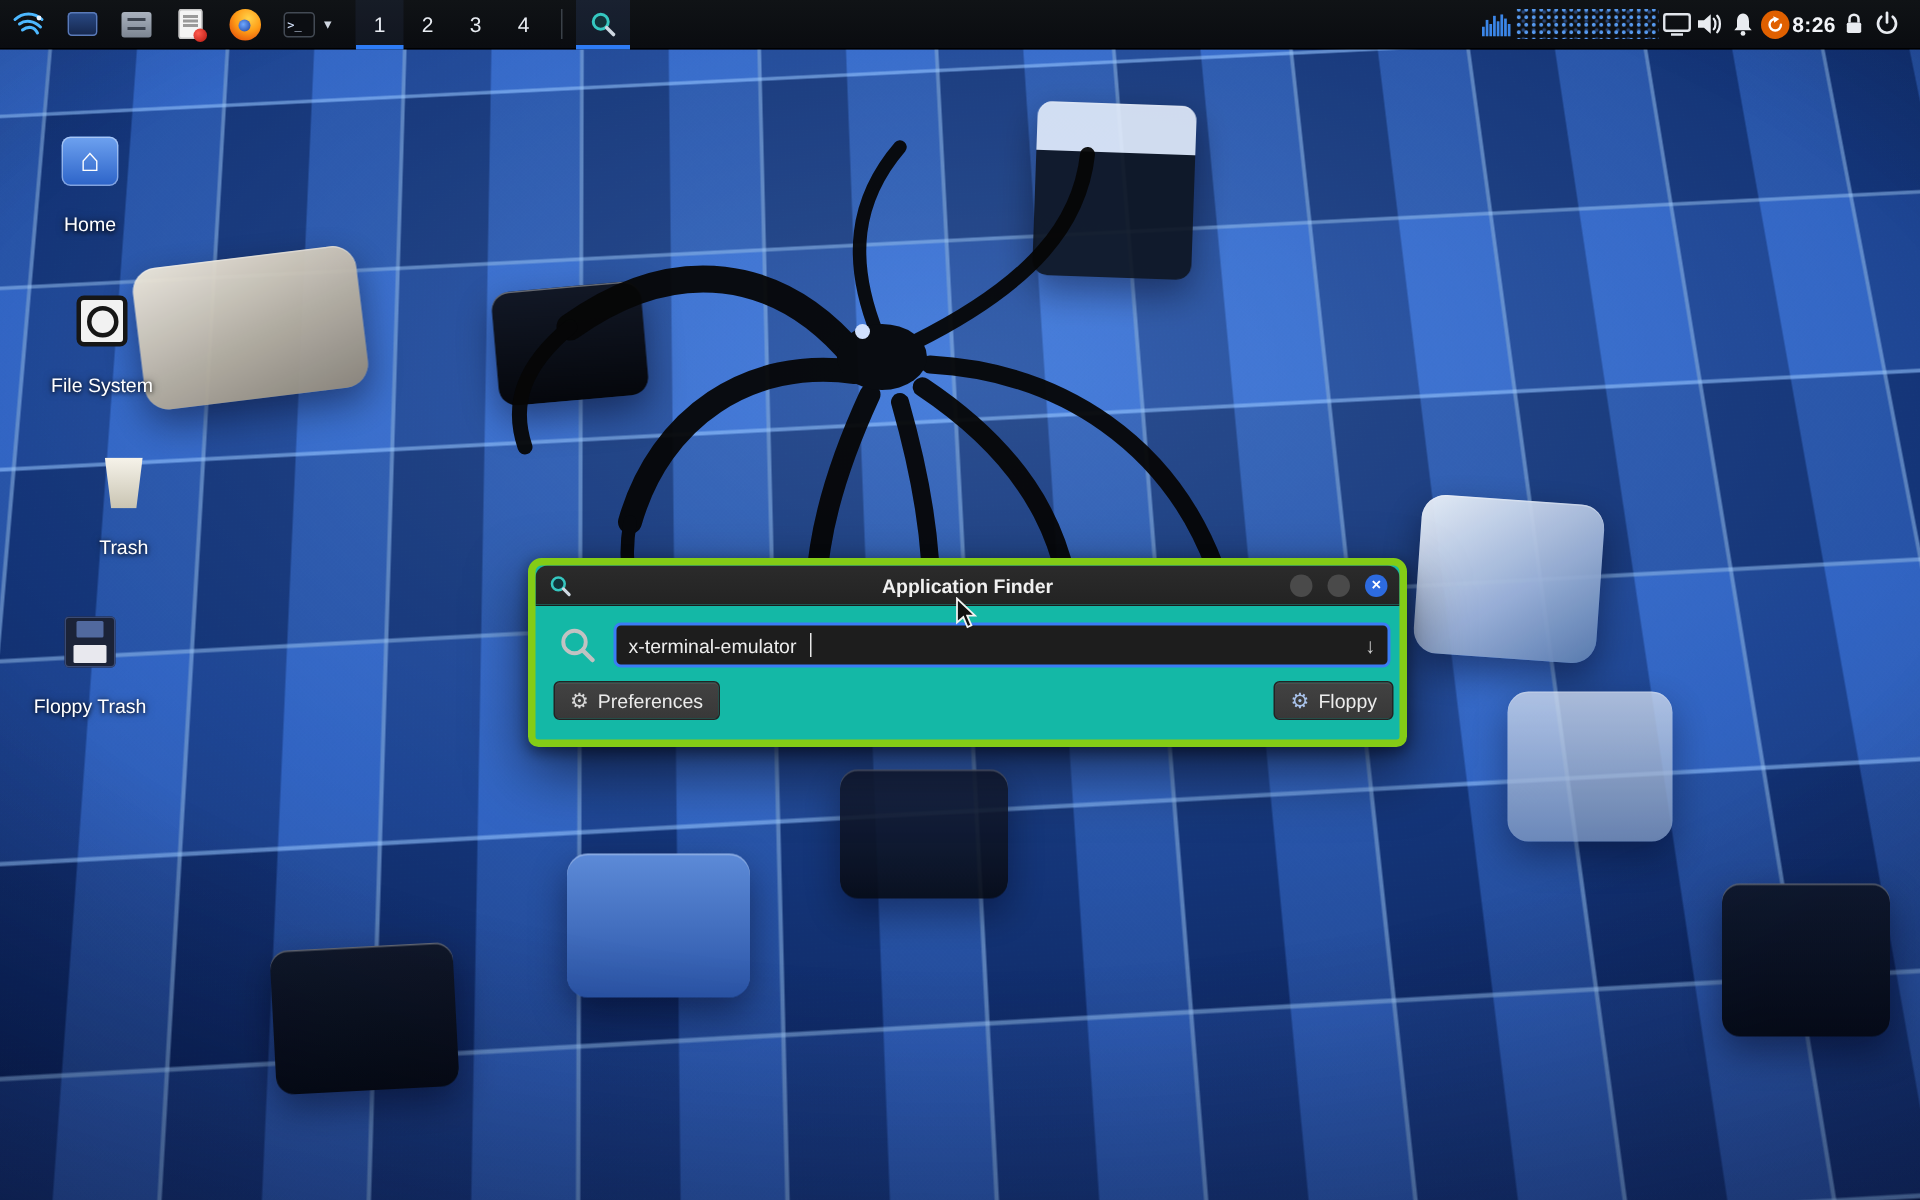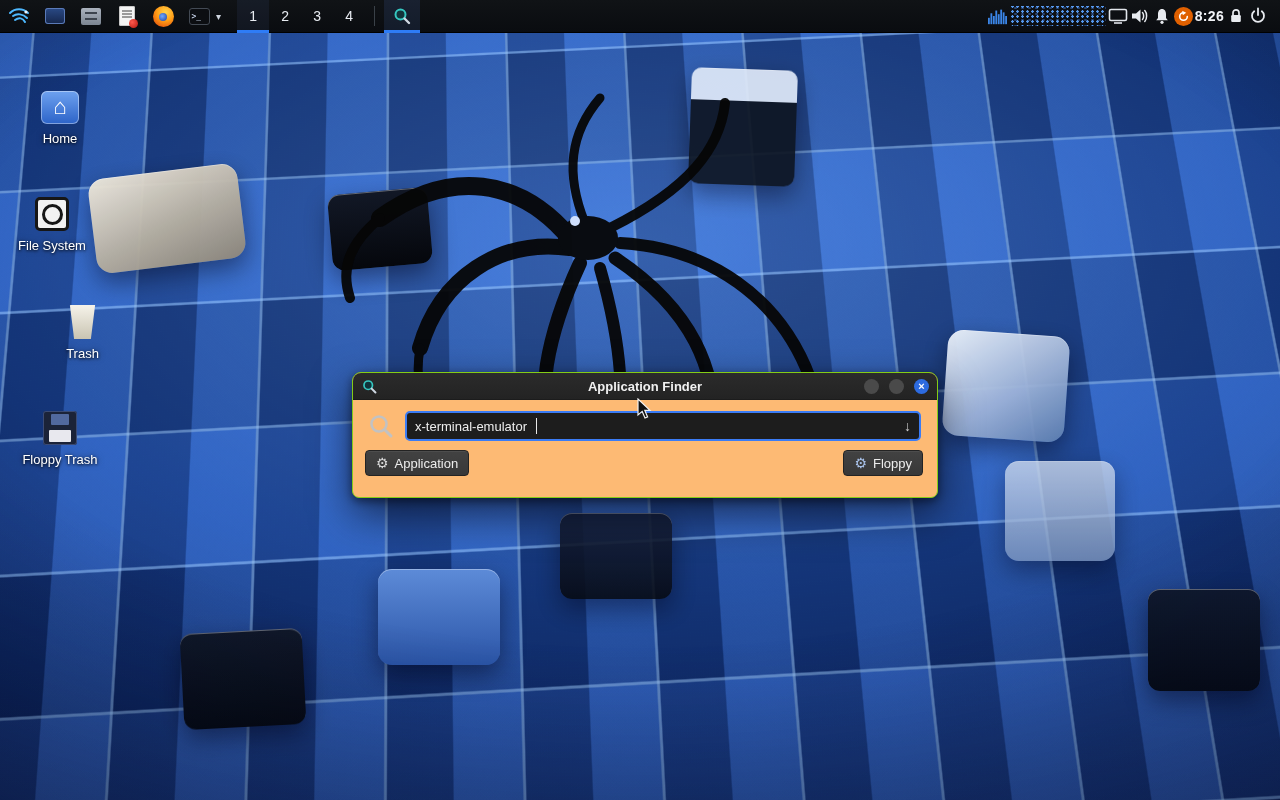--- a/index.html
+++ b/index.html
@@ -57,45 +57,45 @@
       repeating-linear-gradient(0deg,  rgba(160,205,255,.5) 0 2px, transparent 2px 96px),
       repeating-linear-gradient(90deg, rgba(0,8,40,.28) 0 48px, rgba(70,120,210,.28) 48px 96px),
       repeating-linear-gradient(0deg,  rgba(8,16,50,.25) 0 96px, rgba(60,110,200,.25) 96px 192px);
     transform: perspective(1100px) rotateX(14deg) rotateZ(-3deg) scale(1.28); transform-origin:50% 30%; }
   .vignette { position:absolute; inset:0; background:radial-gradient(120% 100% at 50% 35%, transparent 45%, rgba(2,6,24,.55) 100%); }
   .cube { position:absolute; box-shadow:0 10px 24px rgba(0,0,20,.45), inset 0 1px 0 rgba(255,255,255,.35); }
 
   .dragon { position:absolute; left:270px; top:45px; opacity:.95; }
 
   .desk-item { position:absolute; width:104px; text-align:center; cursor:pointer; }
-  .desk-item .dlabel { margin-top:7px; color:#fff; font-size:13px; text-shadow:0 1px 3px rgba(0,0,0,.9), 0 0 6px rgba(0,0,0,.6); }
+  .desk-item .dlabel { margin-top:18px; color:#fff; font-size:13px; text-shadow:0 1px 3px rgba(0,0,0,.9), 0 0 6px rgba(0,0,0,.6); }
   .dicon { margin:0 auto; }
   .home-ic { width:38px; height:33px; border-radius:6px; background:linear-gradient(#6ea2f0,#2c63c8);
     box-shadow:inset 0 0 0 1px rgba(255,255,255,.4); color:#fff; font-size:22px; line-height:31px; text-align:center; }
   .fs-ic { width:34px; height:34px; border-radius:5px; background:#f2f2f2; border:3px solid #161616;
     display:flex; align-items:center; justify-content:center; }
   .fs-ic::before { content:""; width:15px; height:15px; border:3px solid #161616; border-radius:50%; }
   .trash-ic { width:30px; height:34px; background:linear-gradient(#f6f3ea,#c9c4b2); clip-path:polygon(8% 0,92% 0,78% 100%,22% 100%);
     border-radius:3px; }
   .floppy-ic { width:34px; height:34px; border-radius:3px; background:#1b2338; position:relative;
     box-shadow:inset 0 0 0 1px #3a4a74; }
   .floppy-ic::before { content:""; position:absolute; left:8px; top:3px; width:18px; height:11px; background:#51699e; border-radius:1px; }
   .floppy-ic::after { content:""; position:absolute; left:6px; bottom:3px; width:22px; height:12px; background:#e8e8ee; border-radius:1px; }
 
   
   .appwin { position:absolute; left:352px; top:372px; width:586px; height:126px; z-index:40;
-    border-radius:9px 9px 7px 7px; background:#fdba74; border:1px solid #84cc16;
+    border-radius:9px 9px 7px 7px; background:#14b8a6; border:5px solid #84cc16;
     box-shadow:0 16px 40px rgba(0,0,10,.6), 0 3px 10px rgba(0,0,10,.5); }
   .titlebar { height:27px; border-radius:8px 8px 0 0; background:linear-gradient(#2b2b2b,#232323);
     display:flex; align-items:center; padding:0 8px; position:relative; border-bottom:1px solid #1c1c1c; cursor:default; }
   .title { position:absolute; left:0; right:0; text-align:center; color:#f0f0f0; font-size:13px; font-weight:700; }
   .winbtns { margin-left:auto; display:flex; gap:10px; z-index:2; }
   .wbtn { width:15px; height:15px; border-radius:50%; background:#4a4a4a; cursor:pointer; }
   .wbtn.close { background:#2d6be0; color:#fff; font-size:11px; font-weight:700; line-height:15px; text-align:center; }
-  .wbody { padding:9px 12px 10px 10px; }
+  .wbody { padding:9px 2px 10px 10px; }
   .searchrow { display:flex; align-items:center; gap:10px; padding:2px 4px 9px 4px; }
   .entry { flex:1; height:30px; background:#1d1d1d; border:2px solid #3b7cf5; border-radius:5px;
     display:flex; align-items:center; padding:0 8px; cursor:text; }
   .entry-text { color:#ededed; font-size:13px; }
   .caret { width:1px; height:16px; background:#e8e8e8; margin-left:9px; }
   .entry-arrow { margin-left:auto; color:#cfcfcf; font-size:14px; cursor:pointer; }
   .btnrow { display:flex; justify-content:space-between; padding:0 2px; }
   .wbutton { display:flex; align-items:center; gap:6px; height:26px; padding:0 10px;
     background:linear-gradient(#424242,#383838); border:1px solid #232323; border-radius:4px;
     color:#ececec; font-size:13px; cursor:pointer; box-shadow:inset 0 1px 0 rgba(255,255,255,.06); }
@@ -241,21 +241,21 @@
     <ellipse cx="318" cy="160" rx="30" ry="22" fill="#070707"></ellipse>
     <circle cx="305" cy="143" r="5" fill="#d8e6ff"></circle>
   </svg>
 
   <div class="vignette"></div>
 
   <div class="desk-item" style="left:8px; top:58px;">
     <div class="dicon home-ic">⌂</div>
     <div class="dlabel">Home</div>
   </div>
-  <div class="desk-item" style="left:0; top:164px;">
+  <div class="desk-item" style="left:16px; top:164px;">
     <div class="dicon fs-ic"></div>
     <div class="dlabel">File System</div>
   </div>
   <div class="desk-item" style="left:8px; top:272px;padding-left:45px;">
     <div class="dicon trash-ic"></div>
     <div class="dlabel">Trash</div>
   </div>
   <div class="desk-item" style="left:8px; top:378px;">
     <div class="dicon floppy-ic"></div>
     <div class="dlabel">Floppy Trash</div>
@@ -283,21 +283,21 @@
       </svg>
       <div class="entry">
         <span class="entry-text">x-terminal-emulator</span>
         <span class="caret"></span>
         <span class="entry-arrow">↓</span>
       </div>
     </div>
     <div class="btnrow">
       <button class="wbutton">
         <span class="gear-glyph">⚙</span>
-        <span>Application</span>
+        <span>Preferences</span>
       </button>
       <button class="wbutton">
         <span class="gear-glyph launch">⚙</span>
         <span>Floppy</span>
       </button>
     </div>
   </div>
 </div>
 
 <svg class="cursor" width="16" height="22" viewBox="0 0 16 22">

